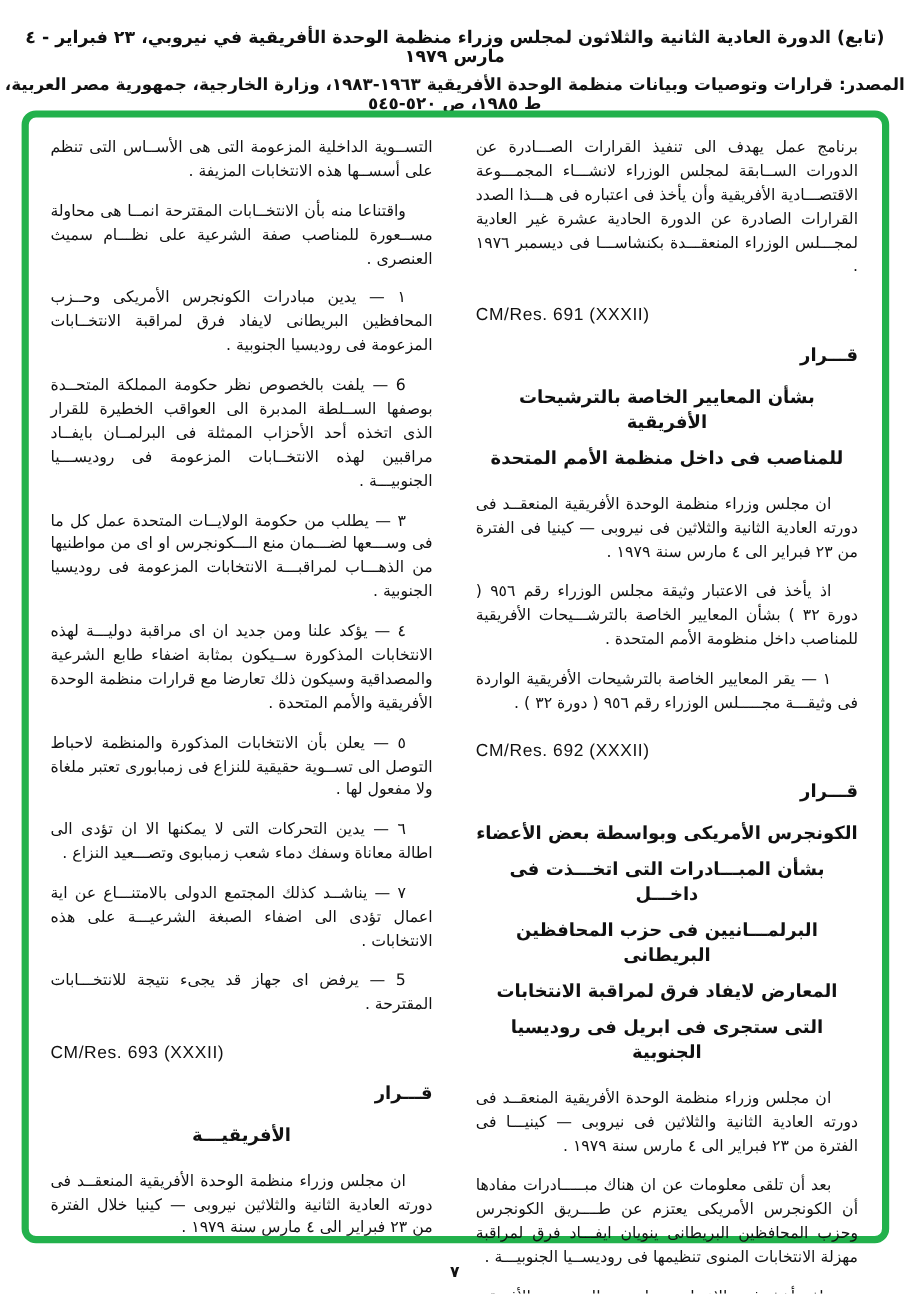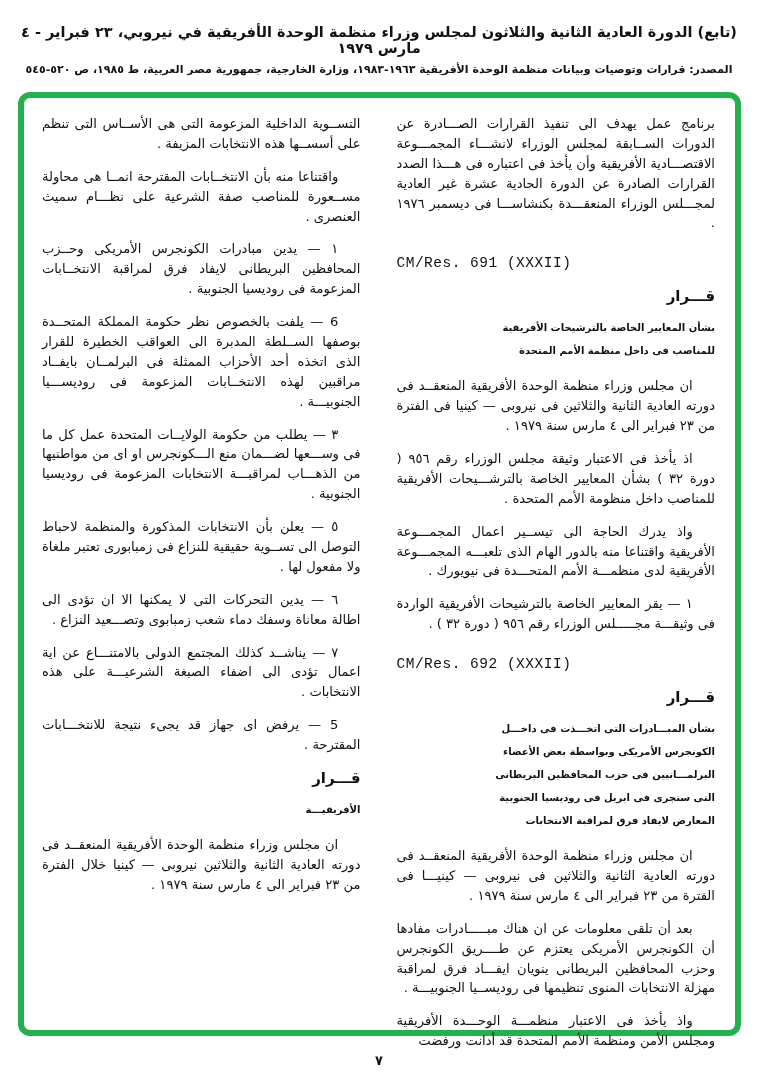--- a/index.html
+++ b/index.html
@@ -20,21 +20,21 @@
     width: 100%;
     text-align: center;
     direction: rtl;
   }
   .header-line1 {
     font-size: 14.5px;
     font-weight: bold;
     letter-spacing: 0.2px;
   }
   .header-line2 {
-    font-size: 11px;
+    font-size: 14px;
     font-weight: bold;
     margin-top: 7px;
   }
   .content-box {
     position: absolute;
     left: 18px;
     top: 92px;
     width: 723px;
     height: 944px;
     box-sizing: border-box;
@@ -56,34 +56,35 @@
     font-size: 13.1px;
     line-height: 1.52;
     text-align: justify;
     text-indent: 1.7em;
     margin-bottom: 13px;
   }
   .col .block.p:first-child { text-indent: 0; }
   .block.ref {
     direction: ltr;
     text-align: left;
-    font-family: Liberation Mono, monospace;
+    font-family: Liberation Sans, sans-serif;
     font-size: 14.5px;
     letter-spacing: 0.5px;
     margin: 22px 0 16px 0;
   }
   .block.heading {
     text-align: right;
     font-weight: bold;
     font-size: 15px;
     margin: 14px 0 16px 0;
   }
   .block.title {
+    text-align: center;
     font-weight: bold;
-    font-size: 10px;
+    font-size: 15px;
     margin: 2px 0 18px 0;
   }
   .title-line { margin: 9px 0; line-height: 1.4; }
   .page-footer {
     position: absolute;
     bottom: 10px;
     left: 0;
     width: 100%;
     text-align: center;
   }
@@ -100,50 +101,51 @@
   <div class="header-line2">المصدر: قرارات وتوصيات وبيانات منظمة الوحدة الأفريقية ١٩٦٣-١٩٨٣، وزارة الخارجية، جمهورية مصر العربية، ط ١٩٨٥، ص ٥٢٠-٥٤٥</div>
 </header>
 
 <main class="content-box" style="border-color: rgb(34, 177, 76);">
   <section class="col">
       <div class="block p">التســوية الداخلية المزعومة التى هى الأســاس التى تنظم على أسســها هذه الانتخابات المزيفة .</div>
       <div class="block p">واقتناعا منه بأن الانتخــابات المقترحة انمــا هى محاولة مســعورة للمناصب صفة الشرعية على نظـــام سميث العنصرى .</div>
       <div class="block p">١ — يدين مبادرات الكونجرس الأمريكى وحــزب المحافظين البريطانى لايفاد فرق لمراقبة الانتخــابات المزعومة فى روديسيا الجنوبية .</div>
       <div class="block p">6 — يلفت بالخصوص نظر حكومة المملكة المتحــدة بوصفها الســلطة المدبرة الى العواقب الخطيرة للقرار الذى اتخذه أحد الأحزاب الممثلة فى البرلمــان بايفــاد مراقبين لهذه الانتخــابات المزعومة فى روديســـيا الجنوبيـــة .</div>
       <div class="block p">٣ — يطلب من حكومة الولايــات المتحدة عمل كل ما فى وســـعها لضـــمان منع الـــكونجرس او اى من مواطنيها من الذهـــاب لمراقبـــة الانتخابات المزعومة فى روديسيا الجنوبية .</div>
+      <div class="block p">٤ — يؤكد علنا ومن جديد ان اى مراقبة دوليـــة لهذه الانتخابات المذكورة ســيكون بمثابة اضفاء طابع الشرعية والمصداقية وسيكون ذلك تعارضا مع قرارات منظمة الوحدة الأفريقية والأمم المتحدة .</div>
       <div class="block p">٥ — يعلن بأن الانتخابات المذكورة والمنظمة لاحباط التوصل الى تســوية حقيقية للنزاع فى زمبابورى تعتبر ملغاة ولا مفعول لها .</div>
       <div class="block p">٦ — يدين التحركات التى لا يمكنها الا ان تؤدى الى اطالة معاناة وسفك دماء شعب زمبابوى وتصـــعيد النزاع .</div>
       <div class="block p">٧ — يناشــد كذلك المجتمع الدولى بالامتنـــاع عن اية اعمال تؤدى الى اضفاء الصبغة الشرعيـــة على هذه الانتخابات .</div>
       <div class="block p">5 — يرفض اى جهاز قد يجىء نتيجة للانتخـــابات المقترحة .</div>
+      <div class="block ref">CM/Res. 693 (XXXII)</div>
       <div class="block heading">قـــرار</div>
       <div class="block title">
         <div class="title-line">الأفريقيـــة</div>
       </div>
       <div class="block p">ان مجلس وزراء منظمة الوحدة الأفريقية المنعقــد فى دورته العادية الثانية والثلاثين نيروبى — كينيا خلال الفترة من ٢٣ فبراير الى ٤ مارس سنة ١٩٧٩ .</div>
     </section>
   <section class="col">
       <div class="block p">برنامج عمل يهدف الى تنفيذ القرارات الصـــادرة عن الدورات الســابقة لمجلس الوزراء لانشـــاء المجمـــوعة الاقتصـــادية الأفريقية وأن يأخذ فى اعتباره فى هـــذا الصدد القرارات الصادرة عن الدورة الحادية عشرة غير العادية لمجـــلس الوزراء المنعقـــدة بكنشاســـا فى ديسمبر ١٩٧٦ .</div>
       <div class="block ref">CM/Res. 691 (XXXII)</div>
       <div class="block heading">قـــرار</div>
       <div class="block title">
         <div class="title-line">بشأن المعايير الخاصة بالترشيحات الأفريقية</div>
         <div class="title-line">للمناصب فى داخل منظمة الأمم المتحدة</div>
       </div>
       <div class="block p">ان مجلس وزراء منظمة الوحدة الأفريقية المنعقــد فى دورته العادية الثانية والثلاثين فى نيروبى — كينيا فى الفترة من ٢٣ فبراير الى ٤ مارس سنة ١٩٧٩ .</div>
       <div class="block p">اذ يأخذ فى الاعتبار وثيقة مجلس الوزراء رقم ٩٥٦ ( دورة ٣٢ ) بشأن المعايير الخاصة بالترشـــيحات الأفريقية للمناصب داخل منظومة الأمم المتحدة .</div>
-      <div class="block p">واذ يدرك الحاجة الى تيســير اعمال المجمـــوعة الأفريقية واقتناعا منه بالدور الهام الذى تلعبـــه المجمـــوعة الأفريقية لدى منظمـــة الأمم المتحـــدة فى نيويورك .</div>
       <div class="block p">١ — يقر المعايير الخاصة بالترشيحات الأفريقية الواردة فى وثيقـــة مجـــــلس الوزراء رقم ٩٥٦ ( دورة ٣٢ ) .</div>
       <div class="block ref">CM/Res. 692 (XXXII)</div>
       <div class="block heading">قـــرار</div>
       <div class="block title">
+        <div class="title-line">الكونجرس الأمريكى وبواسطة بعض الأعضاء</div>
         <div class="title-line">بشأن المبـــادرات التى اتخـــذت فى داخـــل</div>
-        <div class="title-line">الكونجرس الأمريكى وبواسطة بعض الأعضاء</div>
         <div class="title-line">البرلمـــانيين فى حزب المحافظين البريطانى</div>
+        <div class="title-line">المعارض لايفاد فرق لمراقبة الانتخابات</div>
         <div class="title-line">التى ستجرى فى ابريل فى روديسيا الجنوبية</div>
-        <div class="title-line">المعارض لايفاد فرق لمراقبة الانتخابات</div>
       </div>
       <div class="block p">ان مجلس وزراء منظمة الوحدة الأفريقية المنعقــد فى دورته العادية الثانية والثلاثين فى نيروبى — كينيـــا فى الفترة من ٢٣ فبراير الى ٤ مارس سنة ١٩٧٩ .</div>
       <div class="block p">بعد أن تلقى معلومات عن ان هناك مبـــــادرات مفادها أن الكونجرس الأمريكى يعتزم عن طــــريق الكونجرس وحزب المحافظين البريطانى ينويان ايفـــاد فرق لمراقبة مهزلة الانتخابات المنوى تنظيمها فى روديســيا الجنوبيـــة .</div>
       <div class="block p">واذ يأخذ فى الاعتبار منظمـــة الوحـــدة الأفريقية ومجلس الأمن ومنظمة الأمم المتحدة قد أدانت ورفضت</div>
     </section>
 </main>
 
 <footer class="page-footer">
   <div class="page-number">٧</div>
 </footer>

